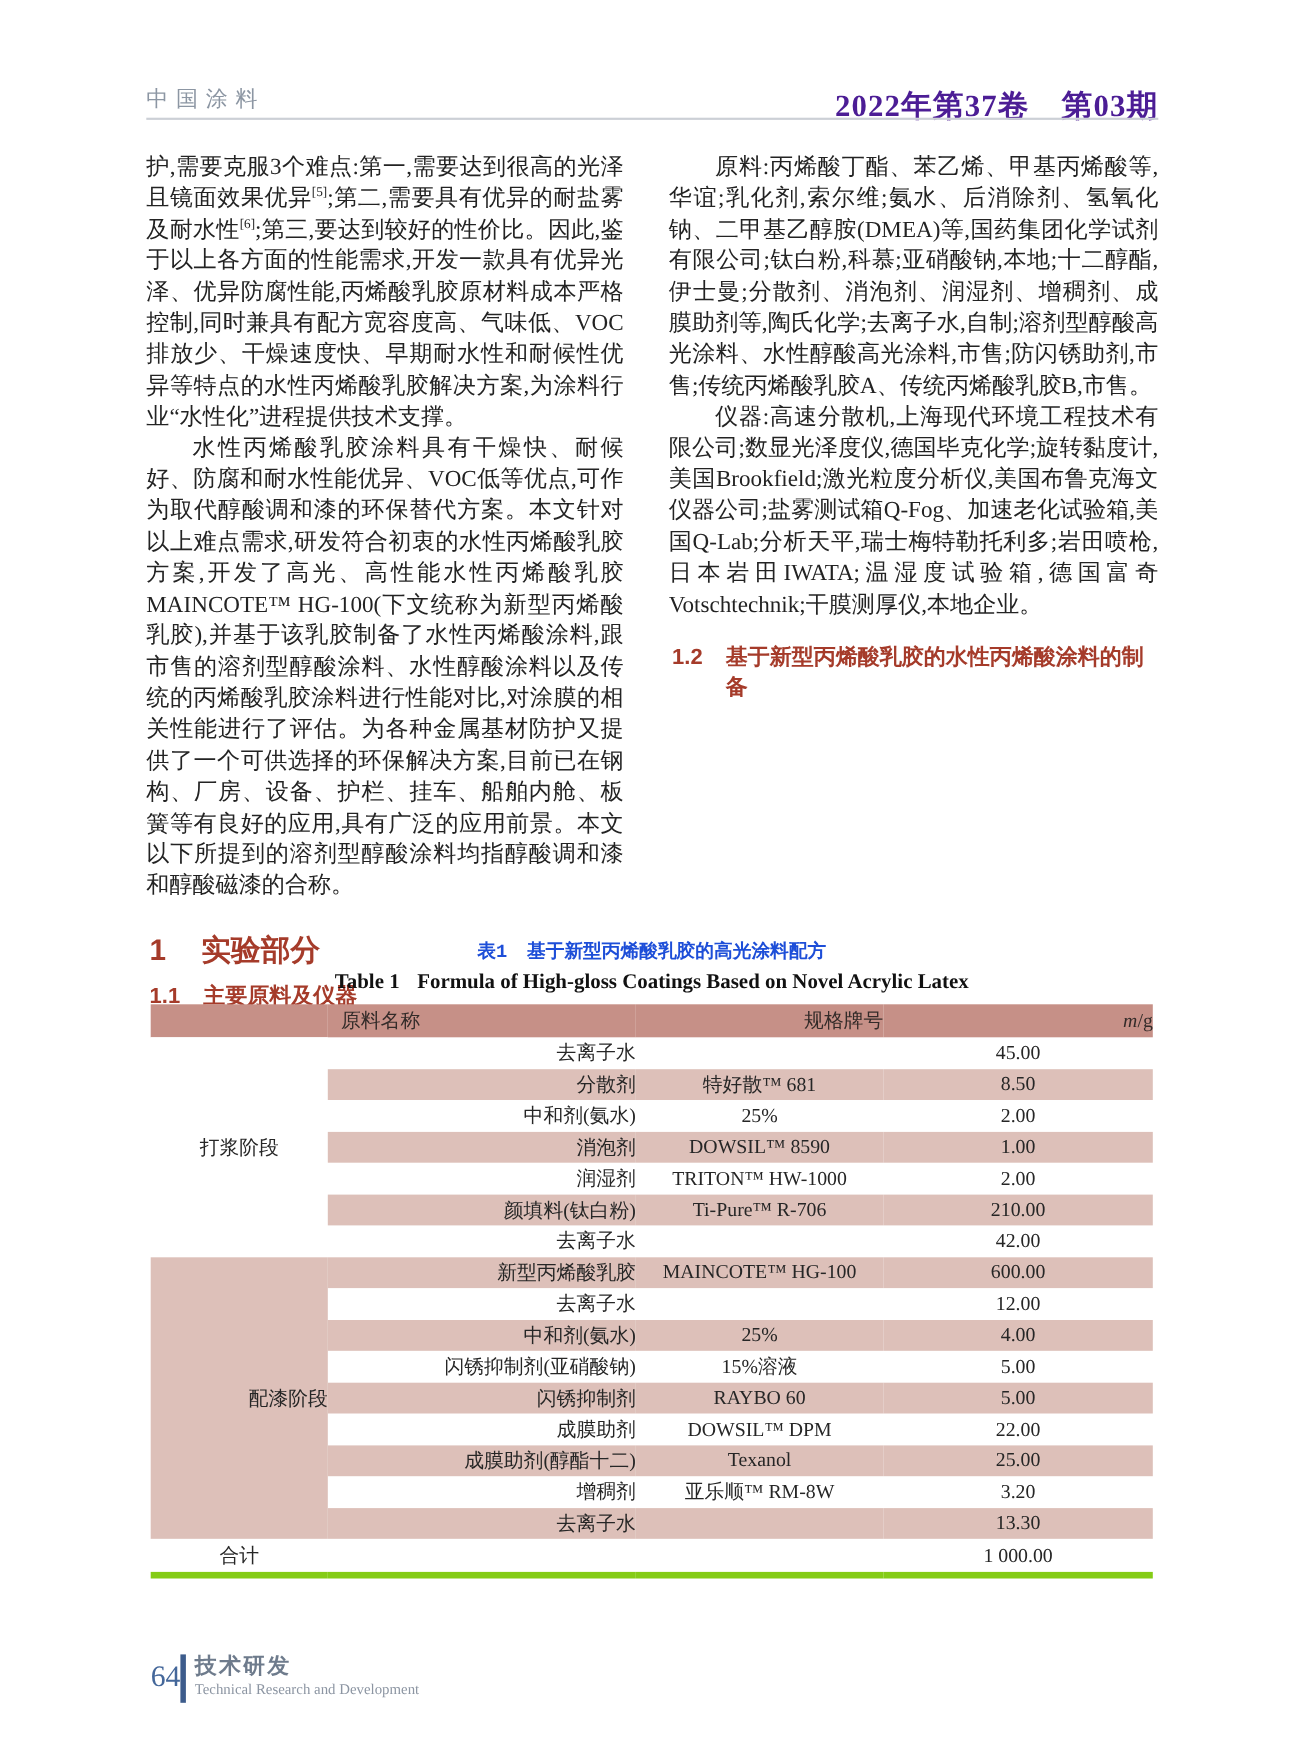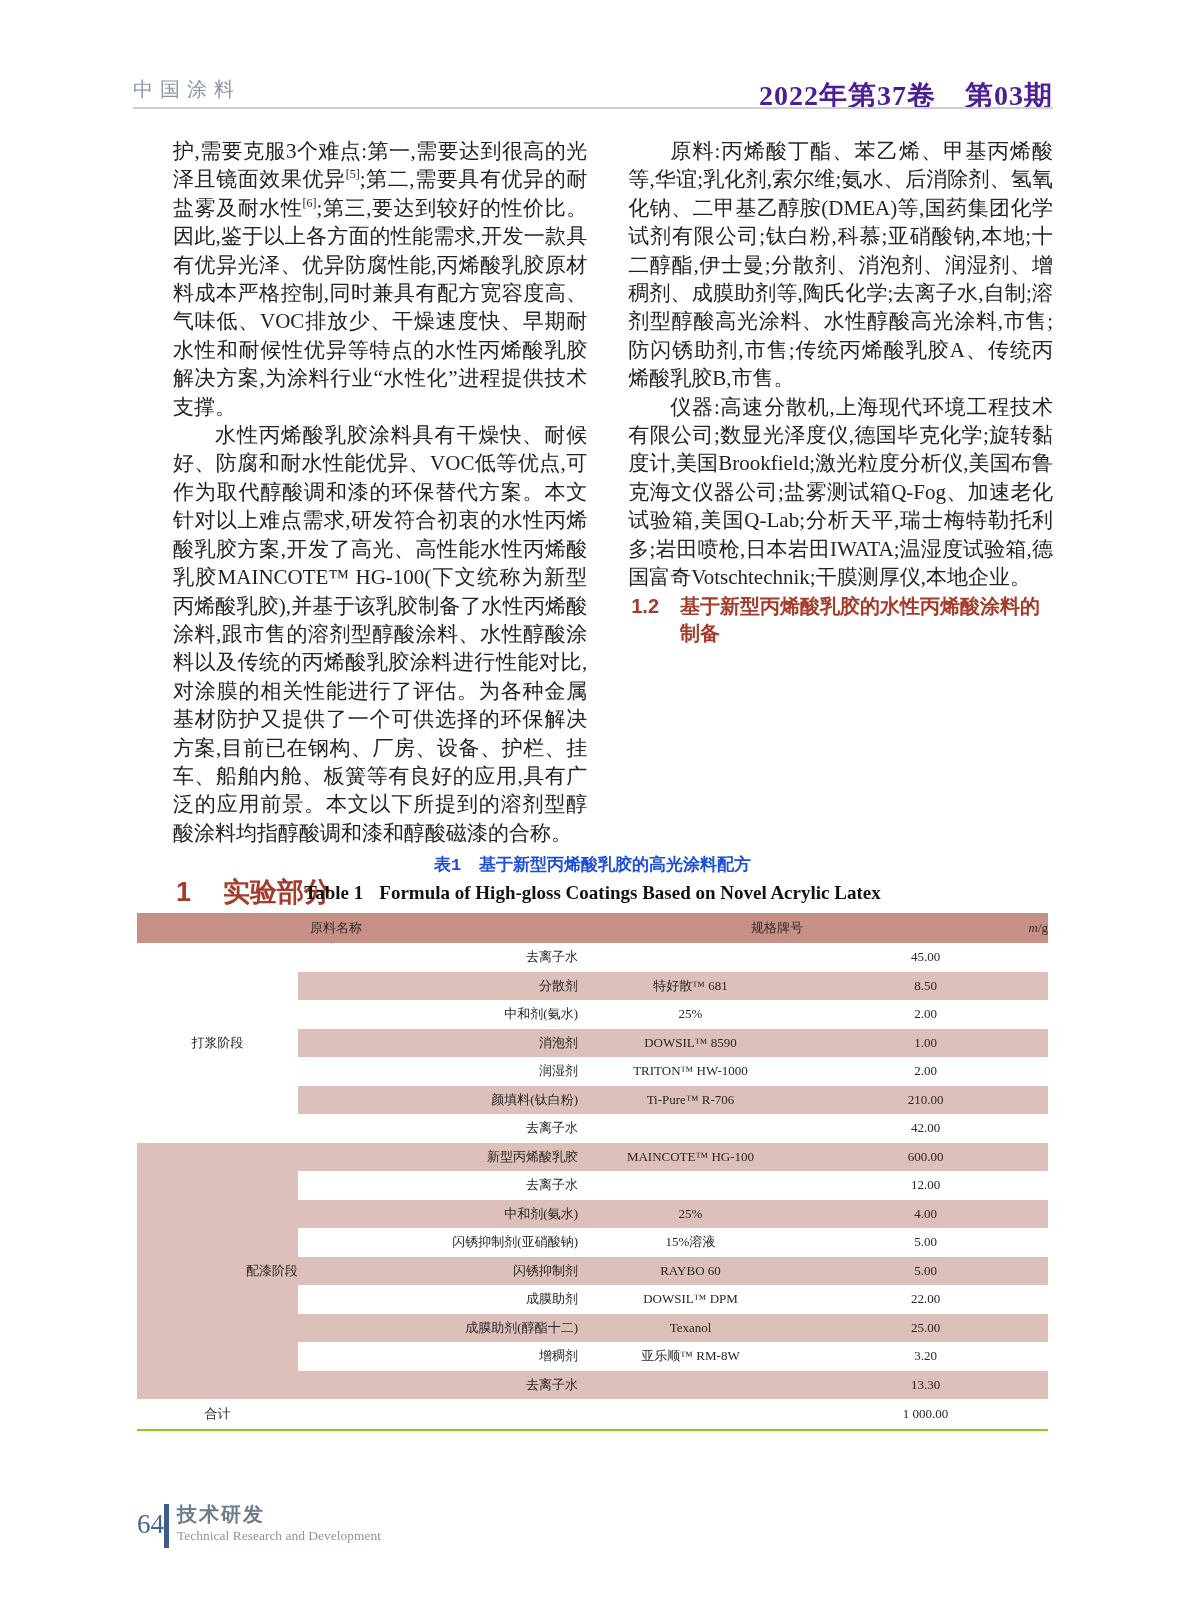--- a/index.html
+++ b/index.html
@@ -8,43 +8,43 @@
     font-family:"Liberation Serif","DejaVu Serif",serif;color:#232323;
     overflow:hidden;
   }
   
   .page-head{position:absolute;left:133px;top:74px;width:920px;height:40px;}
   .journal{position:absolute;left:0;top:2px;font-size:20px;color:#8c96a3;letter-spacing:7px;}
   .issue{position:absolute;right:0;top:3px;font-size:28px;color:#4c1d95;letter-spacing:1px;font-weight:bold;}
   .head-rule{position:absolute;left:0;right:0;top:33px;height:2px;background:#ccd0d6;}
   
   .columns{position:absolute;left:133px;top:137px;width:920px;display:flex;gap:41px;}
-  .col-left{width:434px;margin-left:40px;}
+  .col-left{width:434px;}
   .col-right{width:445px;}
   .columns p{margin:0;font-size:21px;line-height:28.4px;text-align:justify;color:#232323;}
   .columns p.ind{text-indent:2em;}
   sup{font-size:12px;line-height:0;}
   .h-main{display:flex;align-items:baseline;margin:27px 0 10px 3px;
     font-family:"Liberation Sans","DejaVu Sans",sans-serif;font-weight:bold;
     font-size:27px;color:#a53b2a;}
   .h-main .num{margin-right:32px;}
   .h-sub{display:flex;align-items:baseline;margin:10px 0 6px 3px;
     font-family:"Liberation Sans","DejaVu Sans",sans-serif;font-weight:bold;
     font-size:20px;color:#a53b2a;}
   .h-sub .num{margin-right:21px;}
-  .col-right .h-sub{margin-top:1px;margin-bottom:4px;}
+  .col-right .h-sub{margin-top:21px;margin-bottom:4px;}
   
   .table-block{position:absolute;left:137px;top:853px;width:911px;}
   .cap-zh{text-align:center;font-family:Liberation Mono, monospace;
     font-weight:bold;font-size:17px;color:#1d4ed8;}
   .cap-zh .cap-gap{display:inline-block;width:18px;}
   .cap-en{text-align:center;font-weight:bold;font-size:19px;color:#111;margin-top:6px;}
   .cap-en .cap-gap{display:inline-block;width:16px;}
   table{border-collapse:collapse;table-layout:fixed;width:911px;margin-top:9px;
-    font-size:13px;color:#262626;border-bottom:2px solid #84cc16;}
+    font-size:18px;color:#262626;border-bottom:6px solid #84cc16;}
   col.c-stage{width:161px;} col.c-name{width:280px;} col.c-spec{width:225px;} col.c-amt{width:245px;}
   td{padding:0;vertical-align:middle;}
   thead td{background:#c69087;height:30px;color:#332b29;}
   thead td.h-name{text-align:left;padding-left:12px;}
   thead td.h-spec,thead td.h-amt{text-align:right;margin-top:23px;}
   thead td.h-amt i{font-style:italic;}
   tbody td{height:28.5px;}
   td.cell-name{text-align:right;padding-left:39px;}
   td.cell-spec,td.cell-amt{text-align:center;}
   tbody tr:nth-child(even) td{background:#ddc0b9;}

